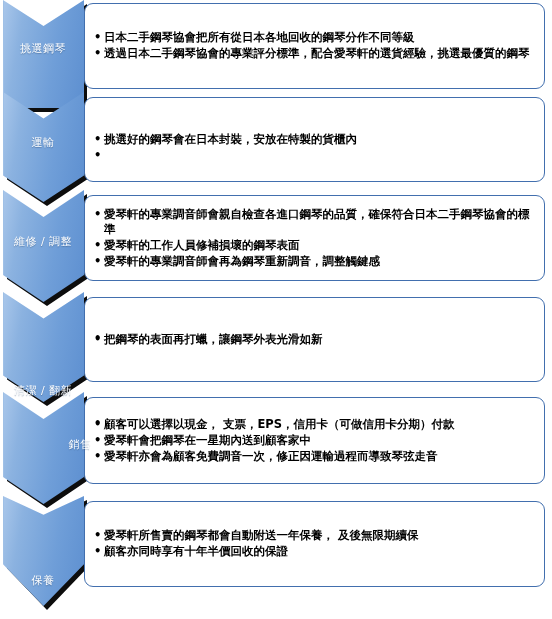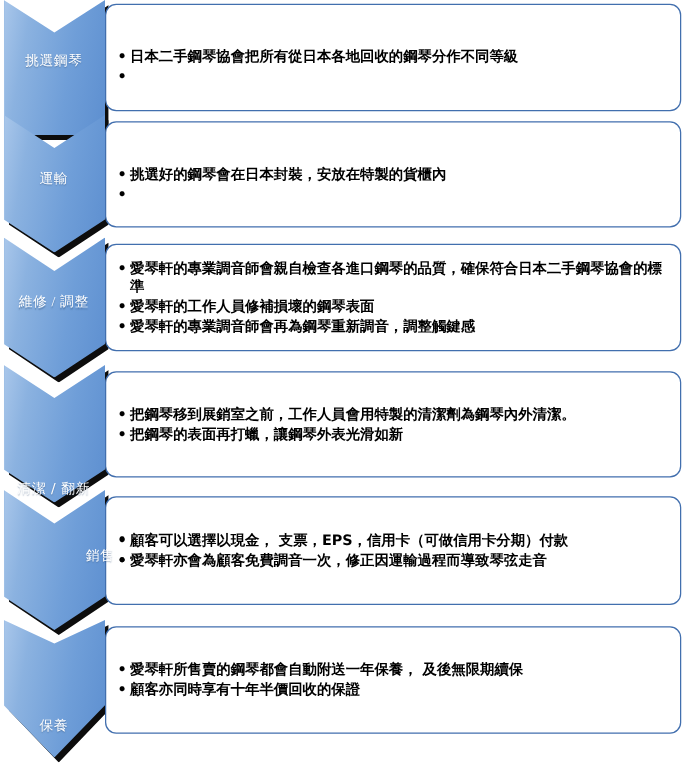--- a/index.html
+++ b/index.html
@@ -121,21 +121,21 @@
   <h1 class="sr-only">鋼琴處理流程</h1>
 <div class="step" style="top: 0px;">
       <div class="arrow-wrap" style="top: 0px; height: 108px;">
         <div class="arrow-shadow chev-top" style="height: 108px;"></div>
         <div class="arrow-body chev-top" style="height: 108px;"></div>
       </div>
       <div class="box" style="top: 3px; height: 86px;">
         <div class="box-inner">
           <ul class="bullets">
             <li><span class="bdot">•</span><span>日本二手鋼琴協會把所有從日本各地回收的鋼琴分作不同等級</span></li>
-            <li><span class="bdot">•</span></li>
+            <li><span class="bdot">•</span><span>透過日本二手鋼琴協會的專業評分標準，配合愛琴軒的選貨經驗，挑選最優質的鋼琴</span></li>
           </ul>
         </div>
       </div>
     </div>
     <div class="arrow-label" style="position: absolute; left: 3px; top: 42px;">挑選鋼琴</div>
     <div class="step" style="top: 0px;">
       <div class="arrow-wrap" style="top: 92px; height: 110px;">
         <div class="arrow-shadow chev-mid" style="height: 110px;"></div>
         <div class="arrow-body chev-mid" style="height: 110px;"></div>
       </div>
@@ -157,47 +157,47 @@
       <div class="box" style="top: 195px; height: 86px;">
         <div class="box-inner">
           <ul class="bullets">
             <li><span class="bdot">•</span><span>愛琴軒的專業調音師會親自檢查各進口鋼琴的品質，確保符合日本二手鋼琴協會的標準</span></li>
             <li><span class="bdot">•</span><span>愛琴軒的工作人員修補損壞的鋼琴表面</span></li>
             <li><span class="bdot">•</span><span>愛琴軒的專業調音師會再為鋼琴重新調音，調整觸鍵感</span></li>
           </ul>
         </div>
       </div>
     </div>
-    <div class="arrow-label" style="position: absolute; left: 3px; top: 235px; font-family: Liberation Serif, serif;">維修 / 調整</div>
+    <div class="arrow-label" style="position: absolute; left: 3px; top: 235px;">維修 / 調整</div>
     <div class="step" style="top: 0px;">
       <div class="arrow-wrap" style="top: 292px; height: 110px;">
         <div class="arrow-shadow chev-mid" style="height: 110px;"></div>
         <div class="arrow-body chev-mid" style="height: 110px;"></div>
       </div>
       <div class="box" style="top: 297px; height: 85px;">
         <div class="box-inner">
           <ul class="bullets">
-            <li><span class="bdot">•</span><span>把鋼琴移到展銷室之前，工作人員會用特製的清潔劑為鋼琴內外清潔。</span></li>
+            <li><span class="bdot">•</span></li>
             <li><span class="bdot">•</span><span>把鋼琴的表面再打蠟，讓鋼琴外表光滑如新</span></li>
           </ul>
         </div>
       </div>
     </div>
     <div class="arrow-label" style="position: absolute; left: 3px; top: 336px; margin-top: 48px;">清潔 / 翻新</div>
     <div class="step" style="top: 0px;">
       <div class="arrow-wrap" style="top: 392px; height: 112px;">
         <div class="arrow-shadow chev-mid" style="height: 112px;"></div>
         <div class="arrow-body chev-mid" style="height: 112px;"></div>
       </div>
       <div class="box" style="top: 397px; height: 87px;">
         <div class="box-inner">
           <ul class="bullets">
             <li><span class="bdot">•</span></li>
             <li><span class="bdot">•</span><span>顧客可以選擇以現金， 支票，EPS，信用卡（可做信用卡分期）付款</span></li>
-            <li><span class="bdot">•</span></li>
+            <li><span class="bdot">•</span><span>愛琴軒會把鋼琴在一星期內送到顧客家中</span></li>
             <li><span class="bdot">•</span><span>愛琴軒亦會為顧客免費調音一次，修正因運輸過程而導致琴弦走音</span></li>
           </ul>
         </div>
       </div>
     </div>
     <div class="arrow-label" style="position: absolute; left: 3px; top: 438px; padding-left: 37px;">銷售</div>
     <div class="step" style="top: 0px;">
       <div class="arrow-wrap" style="top: 496px; height: 110px;">
         <div class="arrow-shadow chev-last" style="height: 110px;"></div>
         <div class="arrow-body chev-last" style="height: 110px;"></div>

